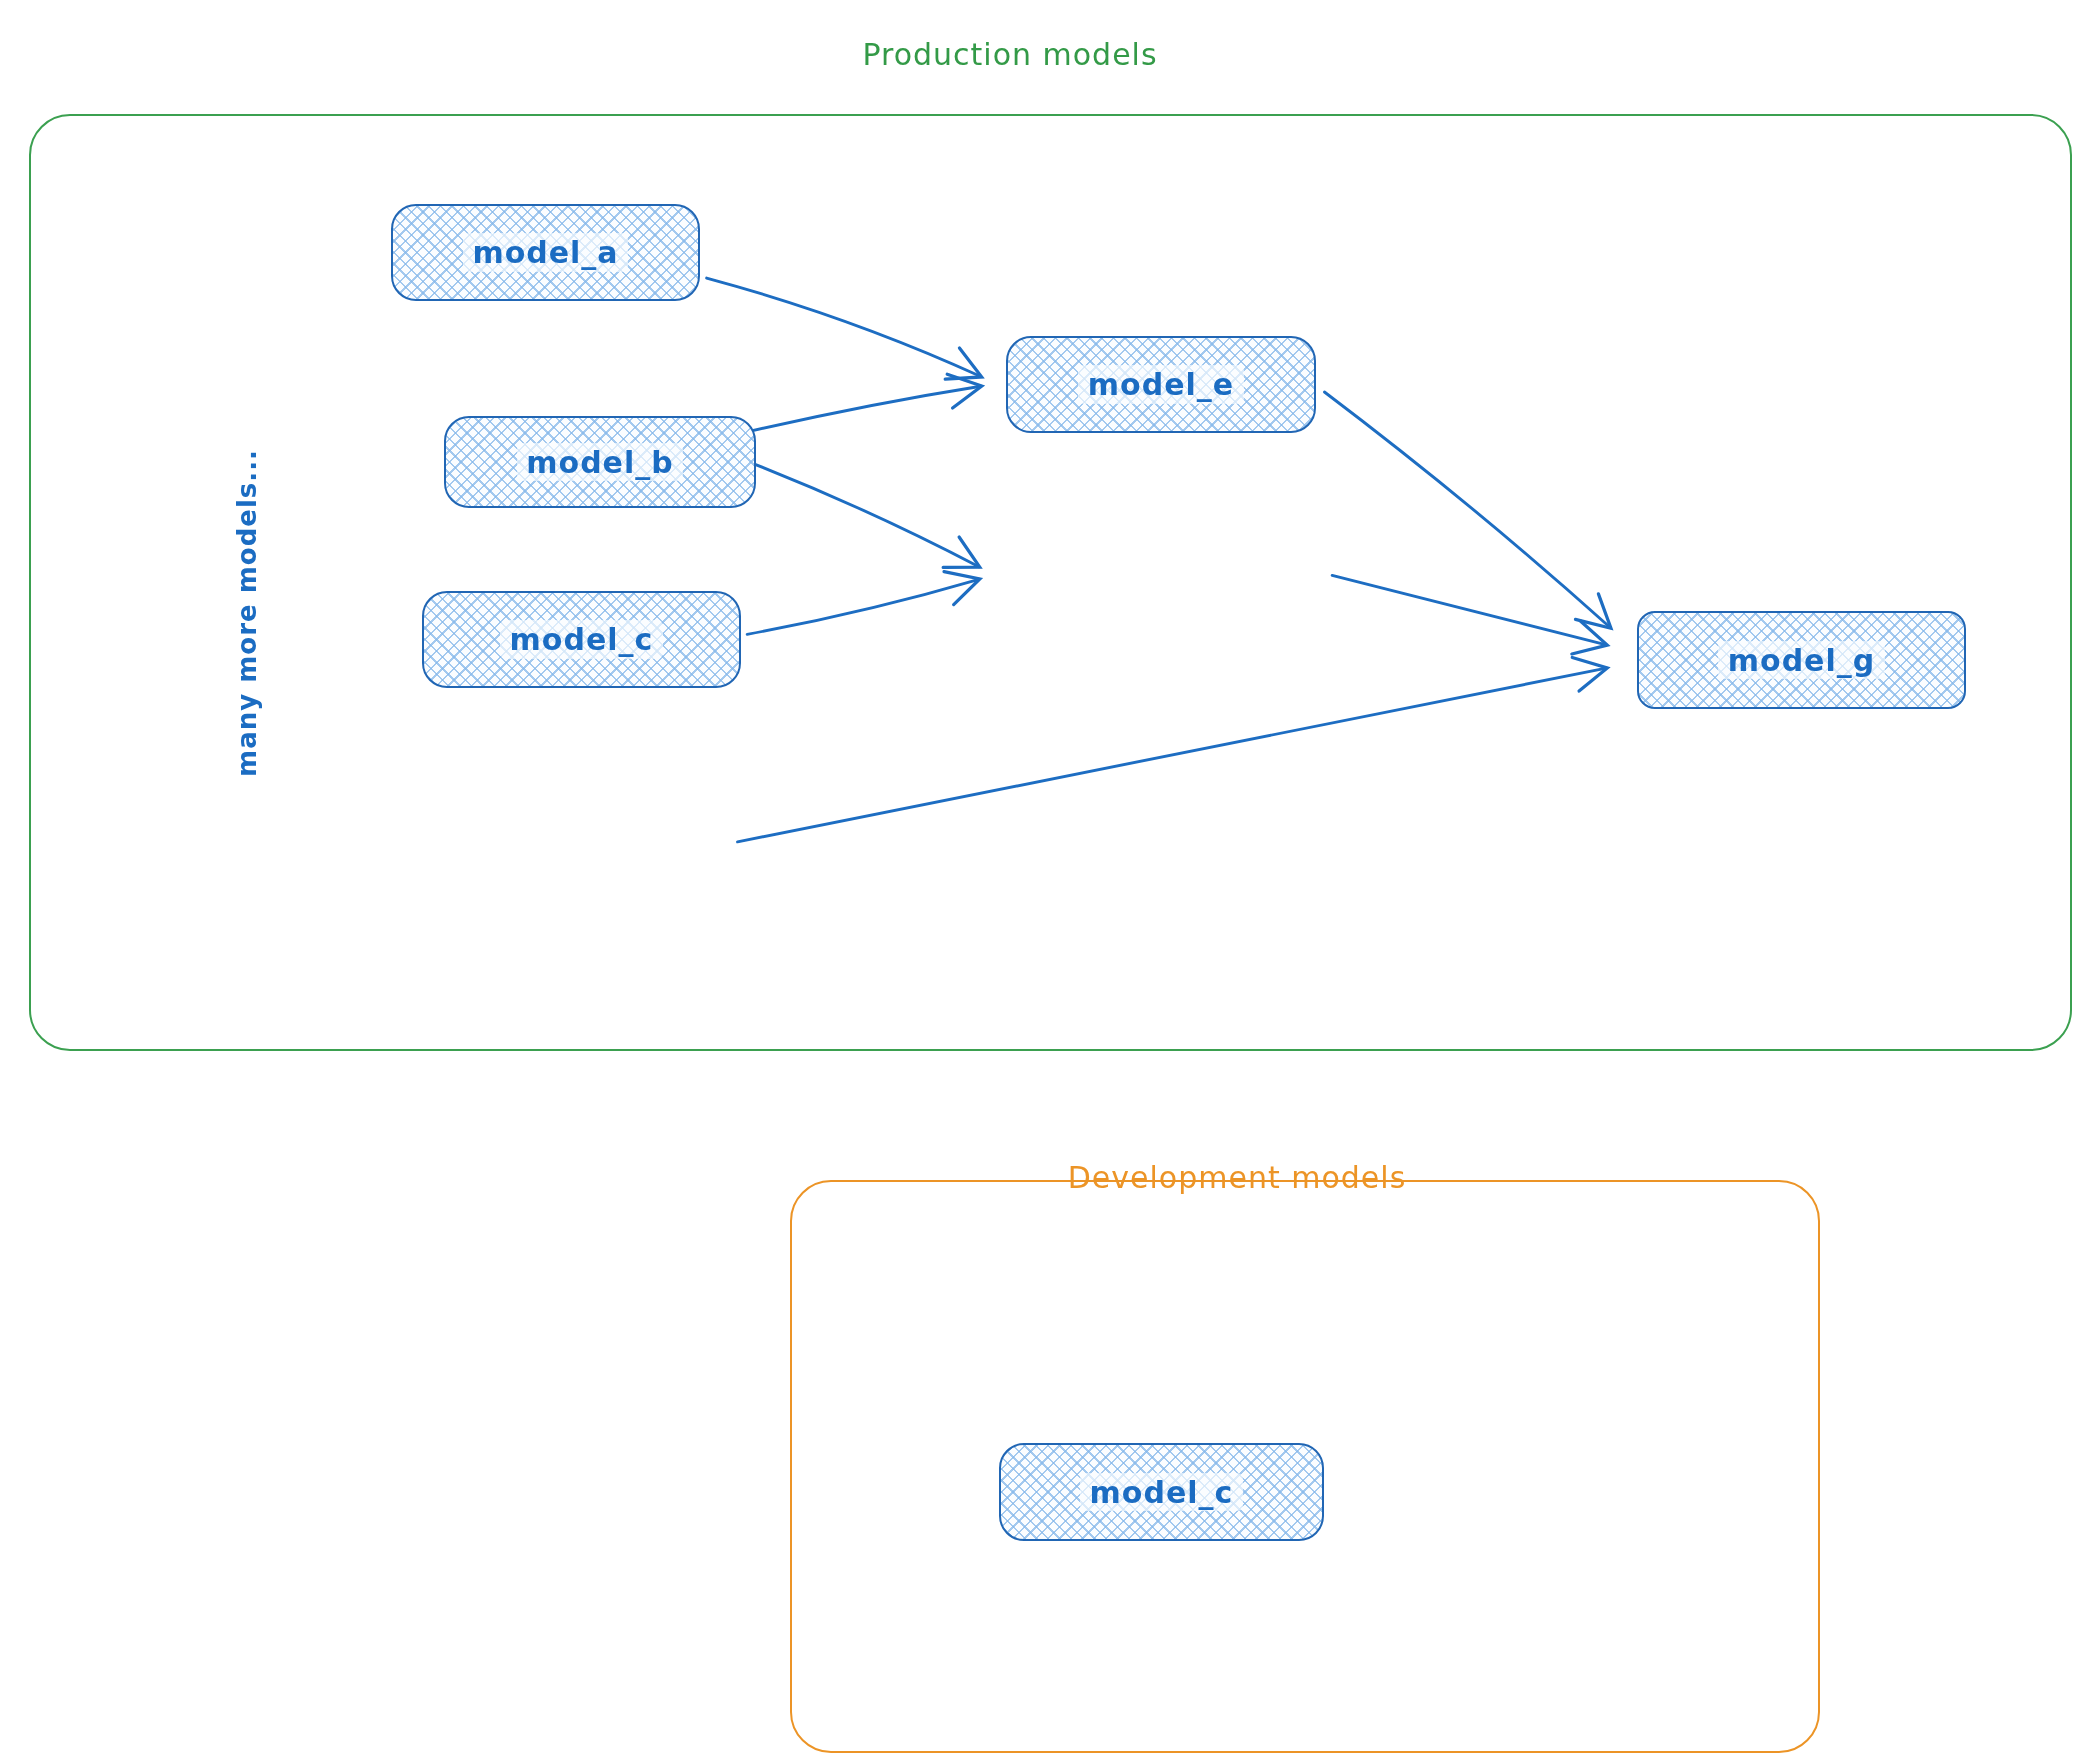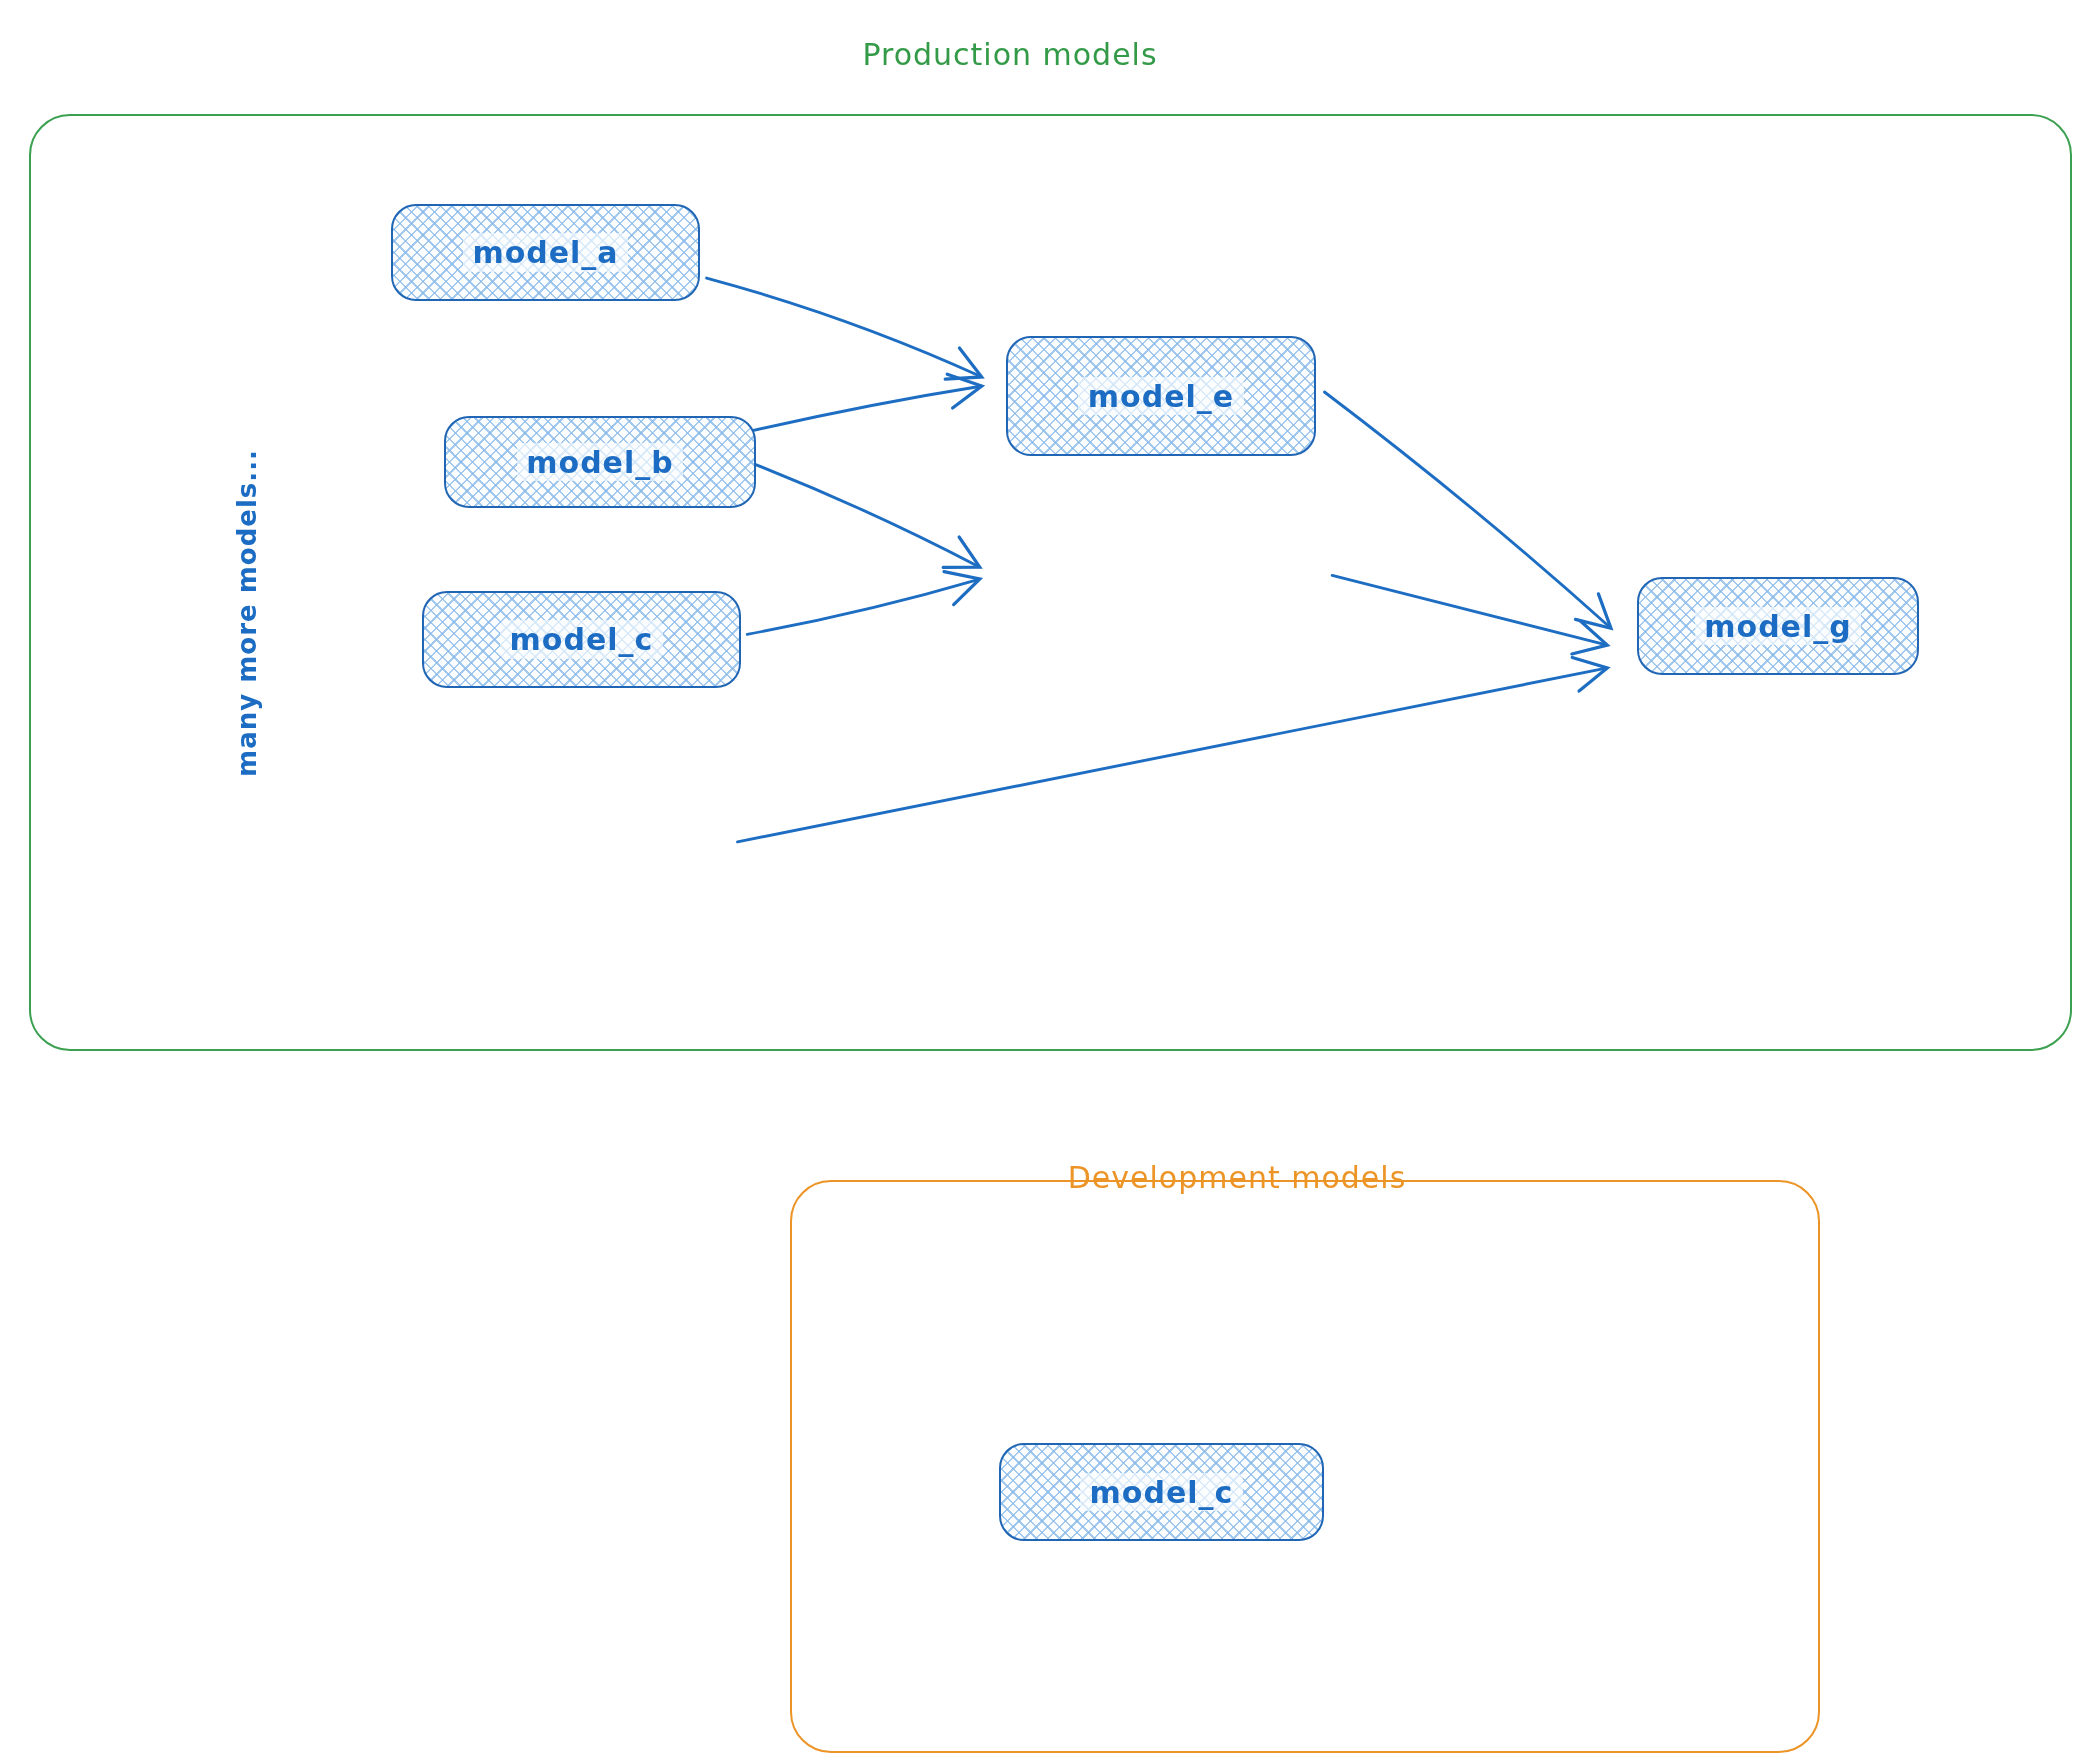--- a/index.html
+++ b/index.html
@@ -62,23 +62,23 @@
     font-weight:bold;
     letter-spacing:1px;
     background:rgba(251,253,255,0.65);
     padding:1.9px 9.7px;
     border-radius:5.8px;
   }
   .node-a{left:391px;top:204px;width:309px;height:97px;}
   .node-b{left:410px;top:416px;width:312px;height:92px;margin-left:34px;}
   .node-c{left:422px;top:591px;width:319px;height:97px;}
   .node-d{left:417px;top:794px;width:314px;height:96px;}
-  .node-e{left:1006px;top:336px;width:310px;height:120px;}
+  .node-e{left:1006px;top:336px;width:310px;height:97px;}
   .node-f{left:1004px;top:526px;width:309px;height:99px;}
-  .node-g{left:1637px;top:577px;width:282px;height:98px;}
+  .node-g{left:1637px;top:611px;width:329px;height:98px;border-radius:18px;}
   .node-dev-c{left:999px;top:1443px;width:325px;height:98px;}
   .edge-layer{
     position:absolute;left:0;top:0;width:2089px;height:1759px;
     pointer-events:none;
   }
 </style>
 </head>
 <body>
 
 <div class="canvas">

